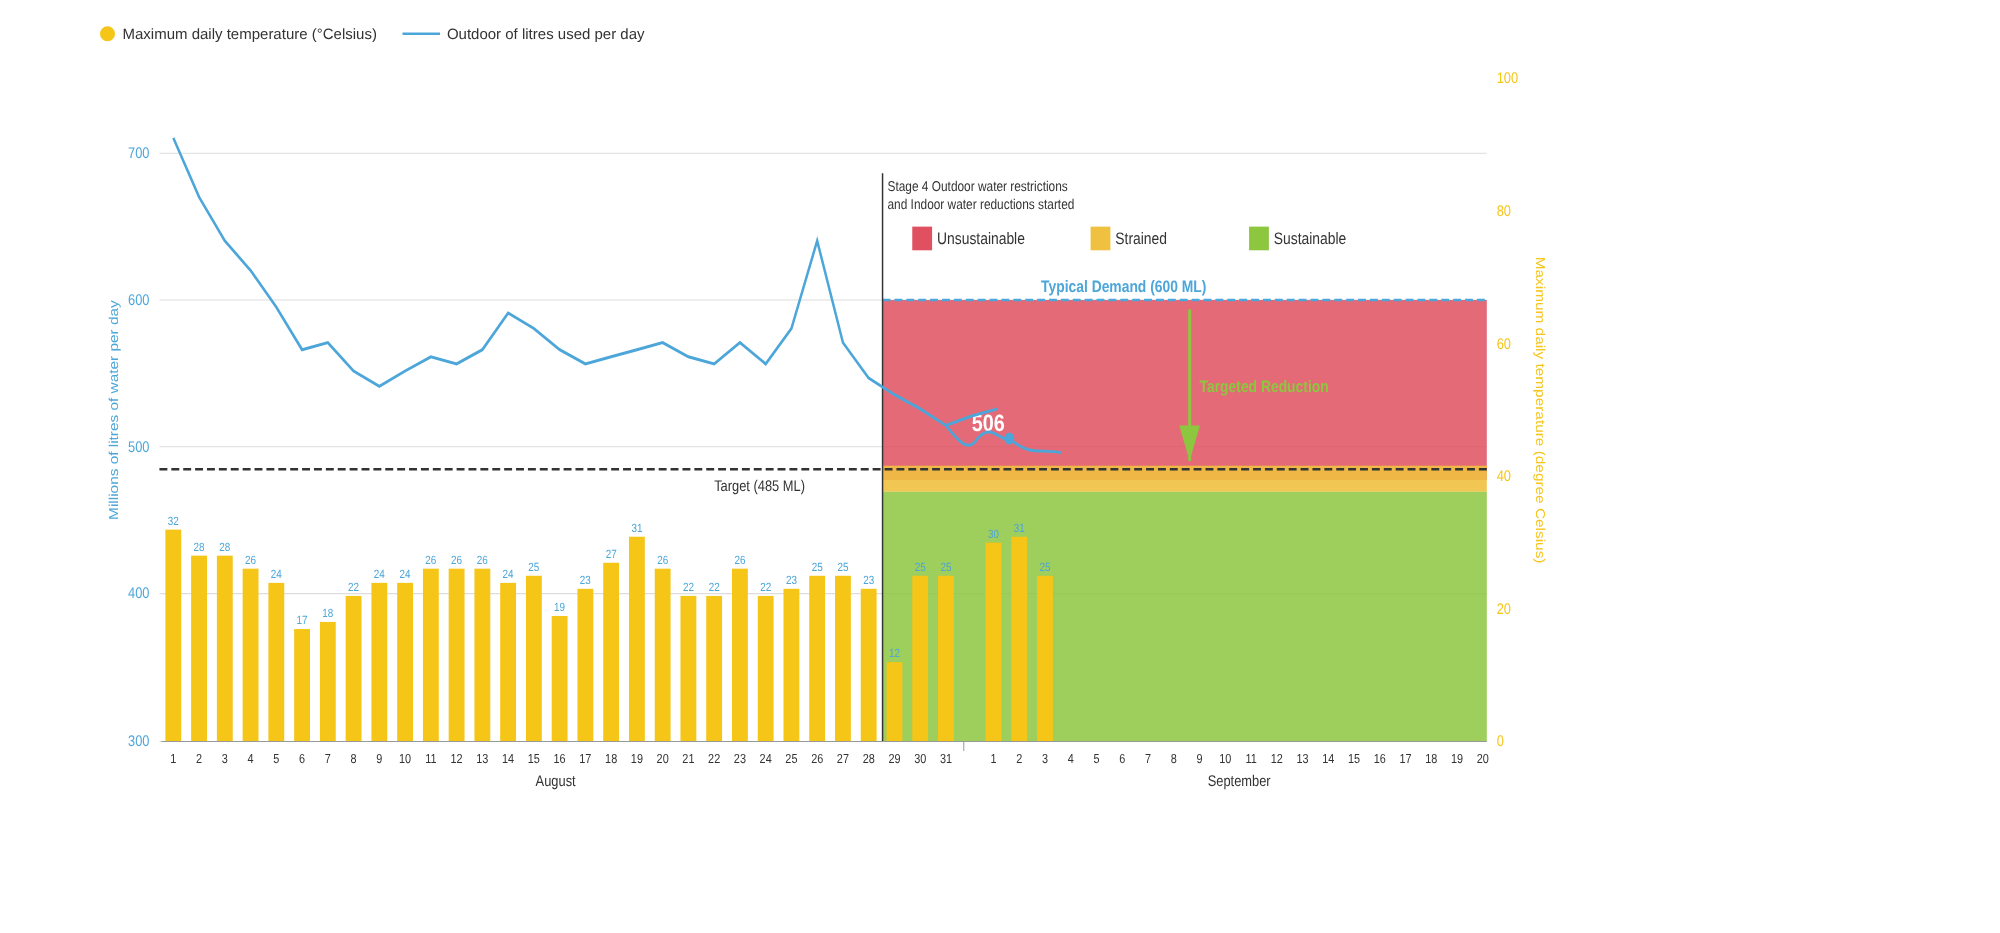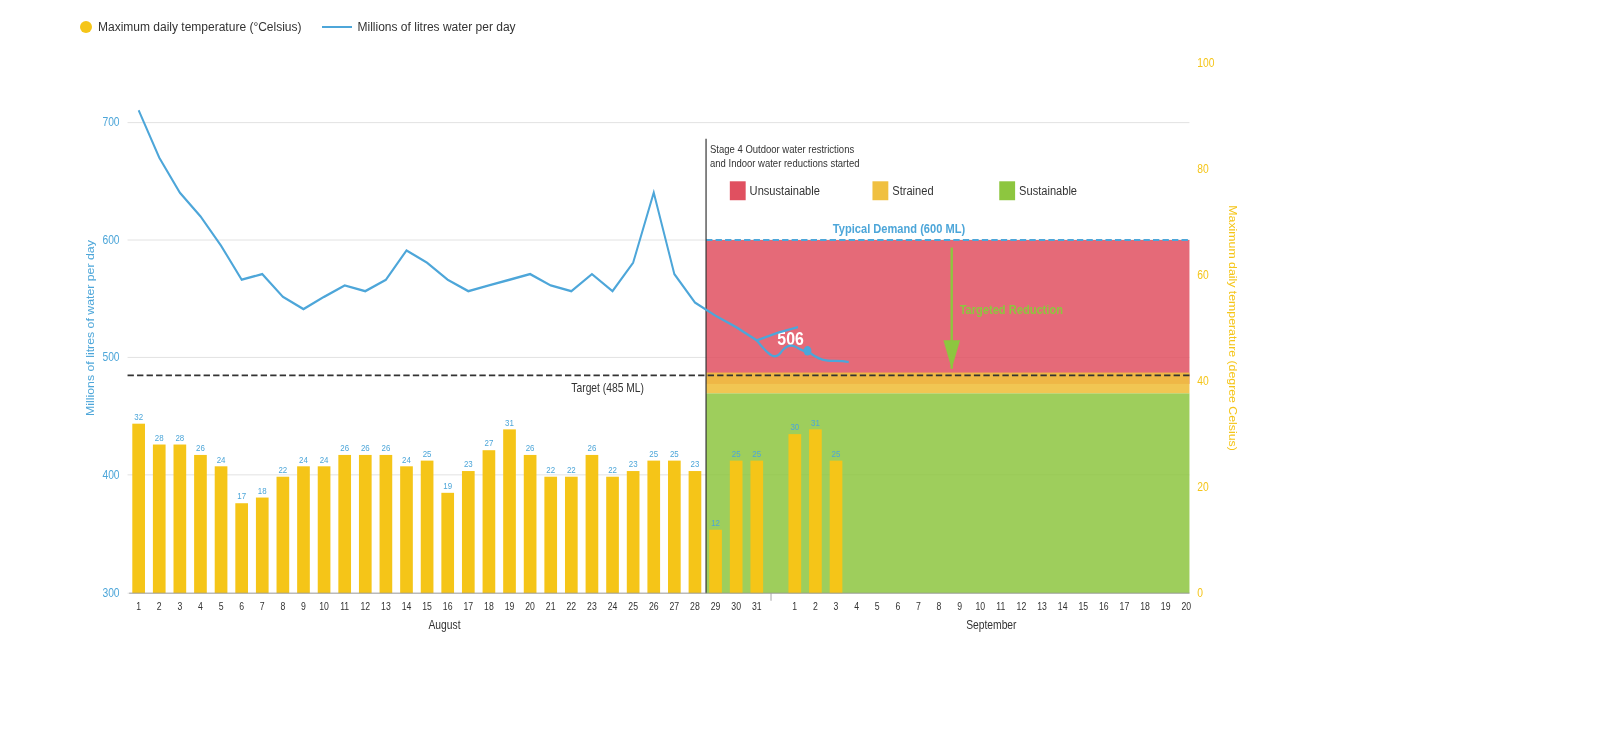--- a/index.html
+++ b/index.html
@@ -58,21 +58,21 @@
 
 <div class="chart-container">
 
   <div class="legend">
     <div class="legend-item">
       <div class="legend-dot"></div>
       <span>Maximum daily temperature (°Celsius)</span>
     </div>
     <div class="legend-item">
       <div class="legend-line"></div>
-      <span>Millions of litres water per day</span>
+      <span>Outdoor of litres used per day</span>
     </div>
   </div>
 
   <div class="chart-area">
     <svg class="main-chart" viewBox="0 0 1460 640" preserveAspectRatio="none">
 
       <line x1="60" y1="580" x2="1400" y2="580" stroke="#ddd" stroke-width="1"></line>
       <line x1="60" y1="455" x2="1400" y2="455" stroke="#ddd" stroke-width="1"></line>
       <line x1="60" y1="331" x2="1400" y2="331" stroke="#ddd" stroke-width="1"></line>
       <line x1="60" y1="207" x2="1400" y2="207" stroke="#ddd" stroke-width="1"></line>

